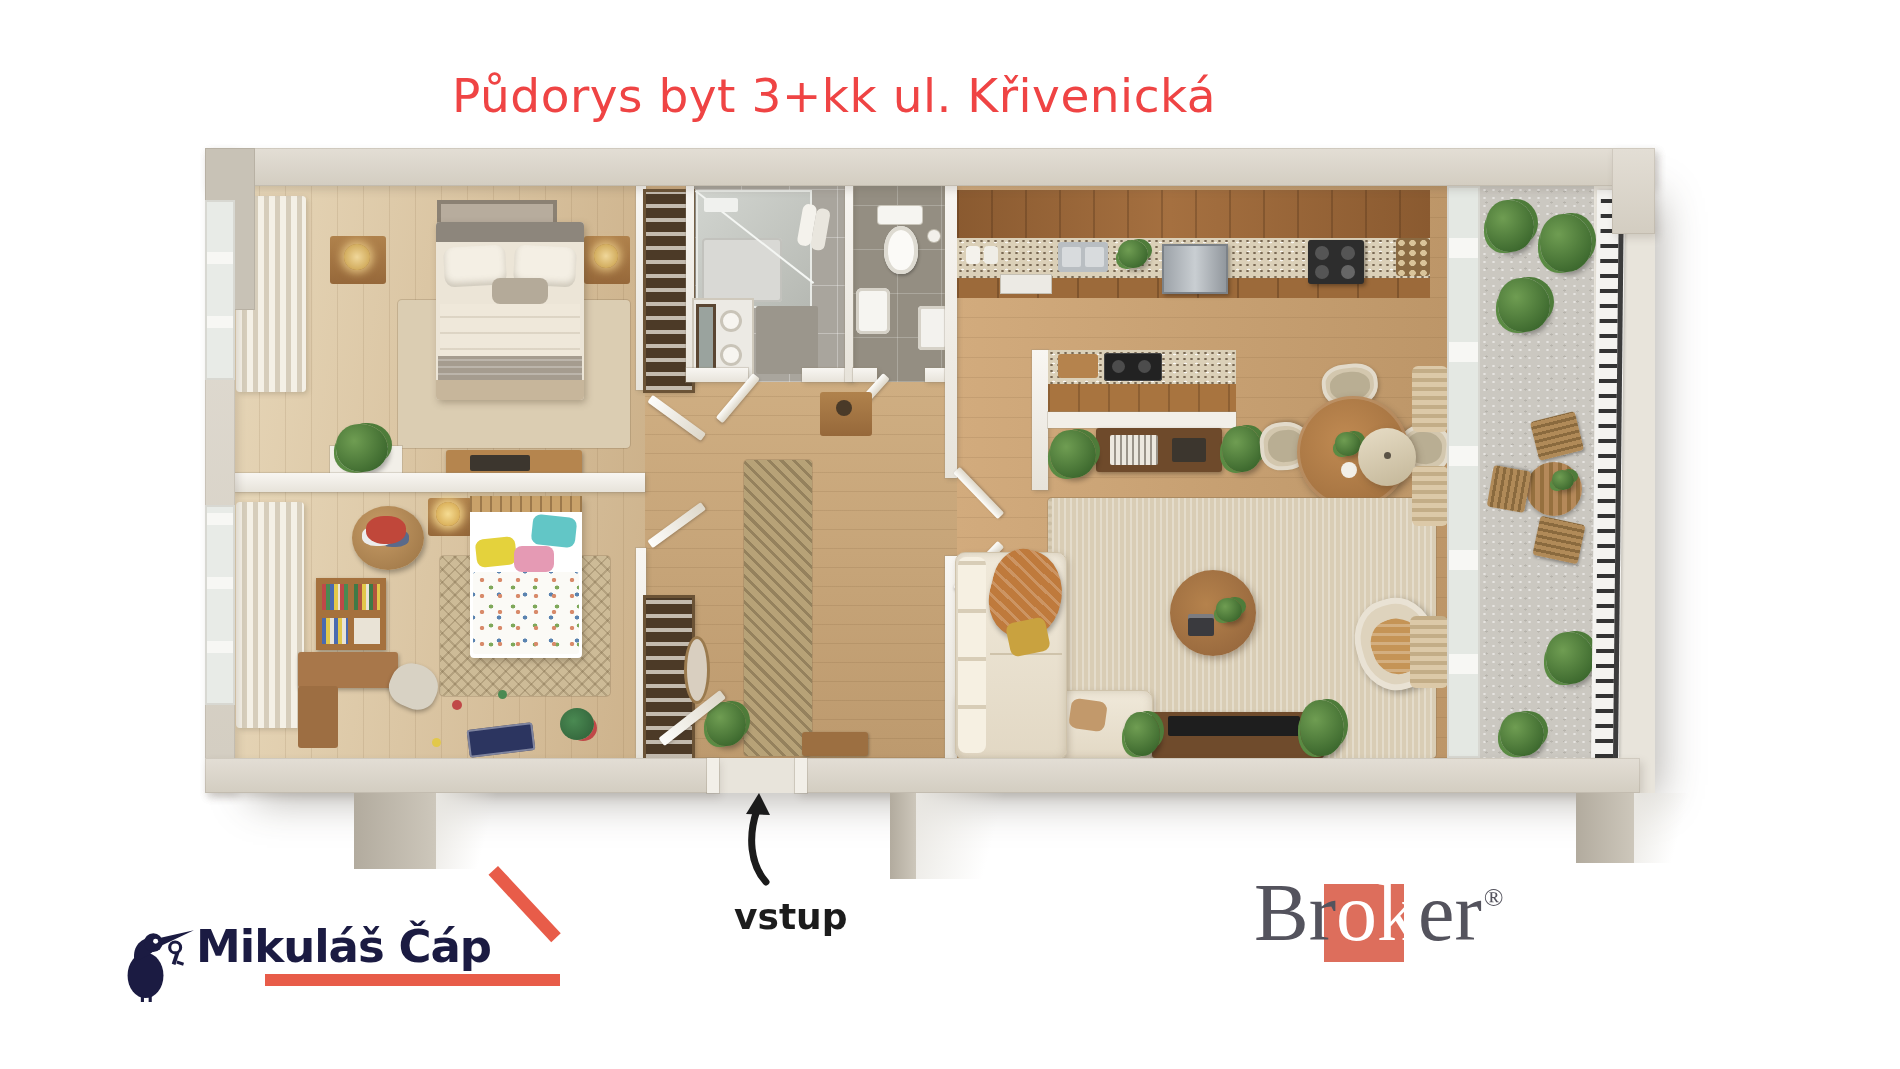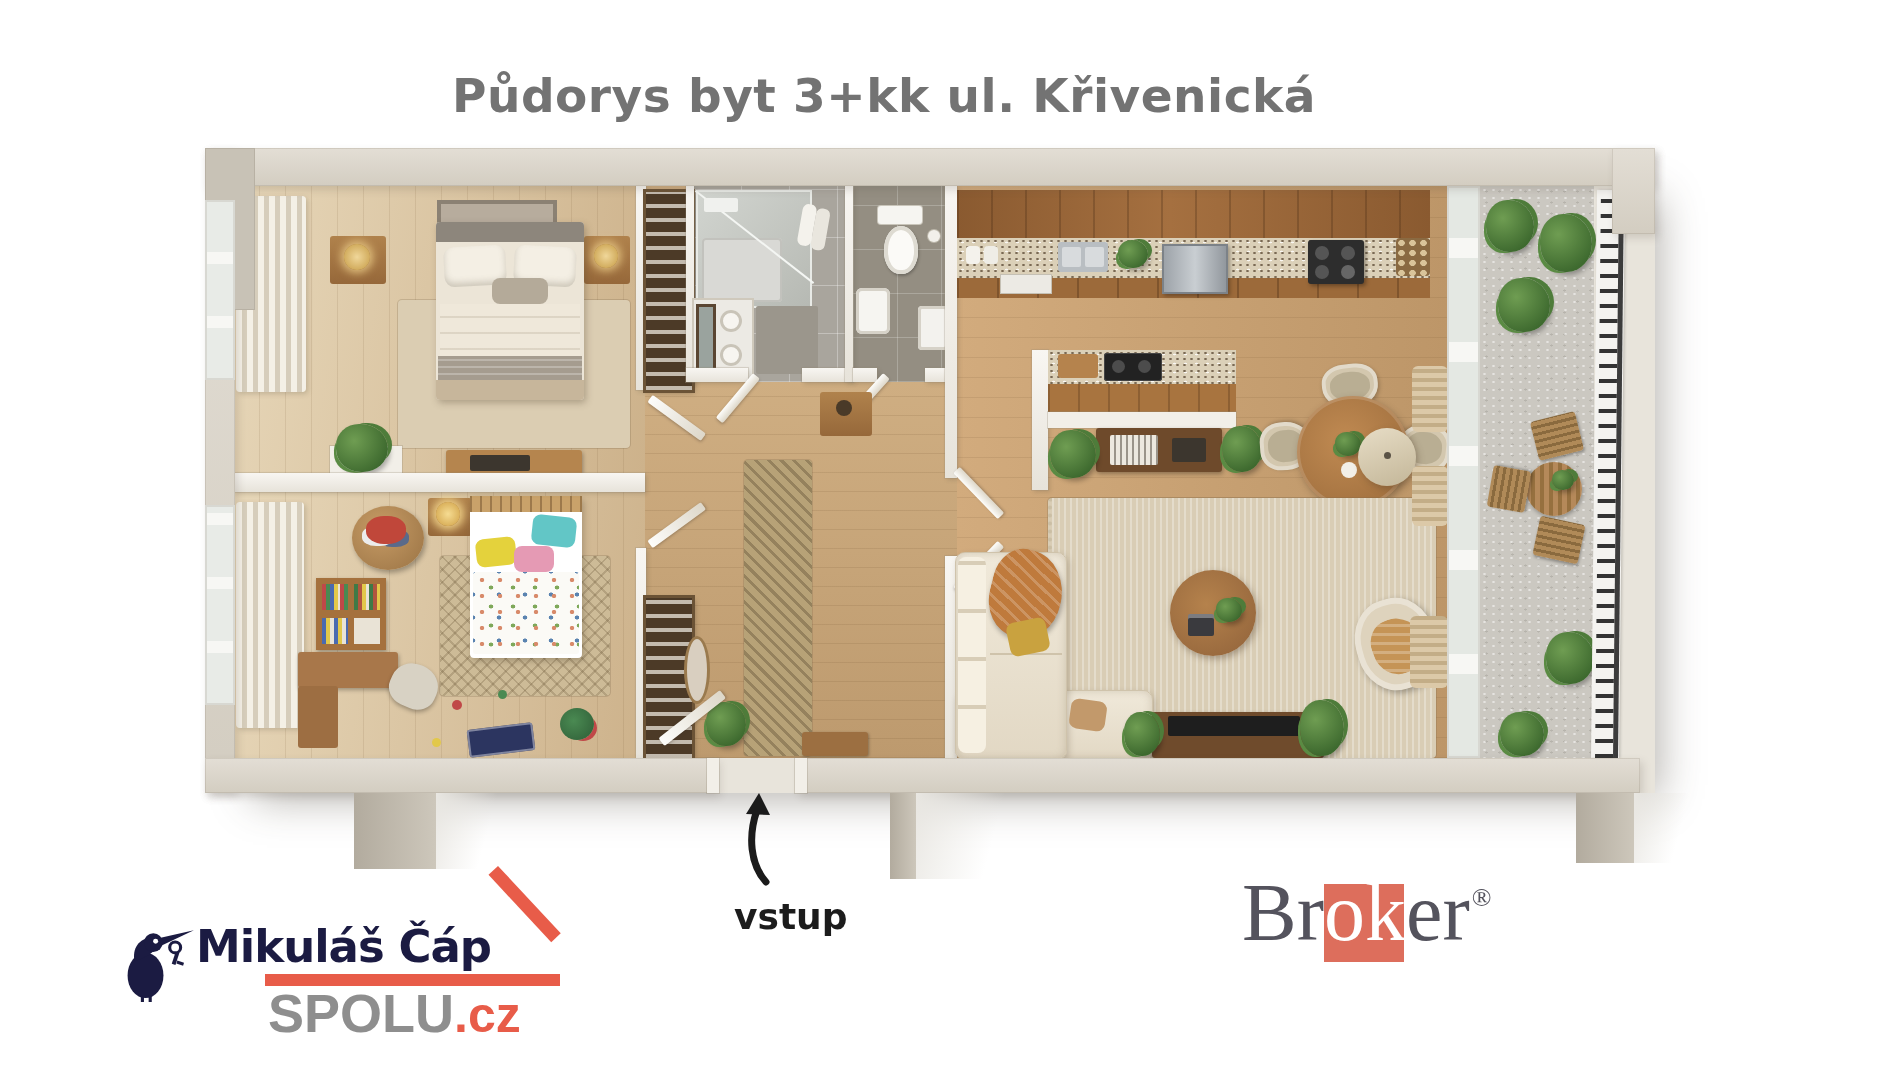--- a/index.html
+++ b/index.html
@@ -54,21 +54,21 @@
   .sofa{background:linear-gradient(180deg,#f0e9da,#e2d8c4);border:1px solid #cfc3ab;border-radius:10px;
         box-shadow:inset 0 0 8px rgba(120,100,70,.25), 2px 3px 6px rgba(90,75,55,.25);}
   .chair{background:#d3c7ae;border-radius:42% 42% 52% 52%;box-shadow:inset 0 0 0 4px rgba(255,255,255,.35),1px 2px 4px rgba(0,0,0,.25);}
   .chair>i{position:absolute;inset:8px;background:#b9ae93;border-radius:45%;}
   .curt{background:repeating-linear-gradient(90deg,#f4f0e6 0 6px,#d6cdbb 6px 11px);border-radius:4px;box-shadow:2px 2px 5px rgba(100,90,70,.25);}
   .winfrm{background:#f7f7f4;box-shadow:inset 0 0 0 2px #d8d8d2;}
   .white{background:#f2efe8;box-shadow:0 0 0 1px rgba(150,140,120,.3);}
   .leg{background:linear-gradient(90deg,#b2ab9e,#cdc7bb);}
   .legshadow{background:linear-gradient(105deg,#e9e7e2,rgba(255,255,255,0) 75%);}
   
-  #title{font-size:47px;font-weight:700;color:#737373;letter-spacing:.5px;white-space:nowrap;}
+  #title{font-size:47px;font-weight:400;color:#ef4444;letter-spacing:.5px;white-space:nowrap;}
   #vstup{font-size:36px;font-weight:700;color:#1c1c1c;}
   .rs-word{font-family:"Liberation Sans",sans-serif;font-weight:800;color:#8e8e8e;font-size:54px;line-height:1;white-space:nowrap;}
   #agent-name{font-size:45px;font-weight:600;color:#1b1b42;letter-spacing:-1px;white-space:nowrap;}
   .bc{font-family:"Liberation Serif","DejaVu Serif",serif;color:#54535d;font-size:82px;line-height:1;white-space:nowrap;}
   .bc .mid{color:#ffffff;}
   .bc sup{font-size:26px;position:relative;top:-6px;left:2px;}
 </style>
 </head>
 <body>
 
@@ -301,23 +301,20 @@
 </div>
 
 <svg class="ab" style="left:736px;top:792px;" width="46" height="94" viewBox="0 0 46 94">
   <path d="M30,90 C14,72 12,44 21,18" fill="none" stroke="#1b1b1b" stroke-width="7" stroke-linecap="round"></path>
   <polygon points="10,22 23,1 34,23" fill="#1b1b1b"></polygon>
 </svg>
 <div id="vstup" class="ab" style="left:734px;top:896px;">vstup</div>
 
 <div class="ab" style="left:100px;top:888px;width:520px;height:178px;">
 
-  <div class="ab rs-word" style="left:168px;top:98px;z-index:1;">
-    <span>SPOLU</span><span style="color:#e85c49;font-size:50px;">.cz</span>
-  </div>
 
   <div class="ab" style="left:165px;top:86px;width:295px;height:12px;background:#e85c49;z-index:2;"></div>
   <div class="ab" style="left:398px;top:-22px;width:92px;height:13px;background:#e85c49;transform:rotate(47deg);transform-origin:left top;z-index:2;"></div>
 
   <svg class="ab" style="left:18px;top:36px;z-index:3;" width="80" height="78" viewBox="0 0 100 100">
     <ellipse cx="34" cy="66" rx="23" ry="29" fill="#1b1b42"></ellipse>
     <path d="M20,48 C16,30 28,16 44,18 L50,30 L38,40 Z" fill="#1b1b42"></path>
     <circle cx="44" cy="24" r="12" fill="#1b1b42"></circle>
     <polygon points="52,18 96,8 54,28" fill="#1b1b42"></polygon>
     <circle cx="47" cy="22" r="3.2" fill="#ffffff"></circle>
@@ -325,16 +322,16 @@
     <rect x="70" y="36" width="5" height="16" fill="#1b1b42" transform="rotate(18 72 44)"></rect>
     <rect x="74" y="48" width="9" height="4" fill="#1b1b42" transform="rotate(18 78 50)"></rect>
     <rect x="28" y="92" width="4" height="8" fill="#1b1b42"></rect>
     <rect x="38" y="92" width="4" height="8" fill="#1b1b42"></rect>
   </svg>
   <div id="agent-name" class="ab" style="left:96px;top:32px;z-index:3;">Mikuláš Čáp</div>
 </div>
 
 <div class="ab" style="left:1238px;top:882px;width:450px;height:170px;">
   <div class="ab" style="left:86px;top:2px;width:80px;height:78px;background:#dd6e5c;z-index:1;"></div>
-  <div class="ab bc" style="left:4px;top:-10px;z-index:2;">
+  <div class="ab bc" style="left:16px;top:-10px;z-index:2;">
     <span>Br</span><span class="mid">ok</span><span>er</span><sup>®</sup>
   </div>
 </div>
 
 </body></html>

